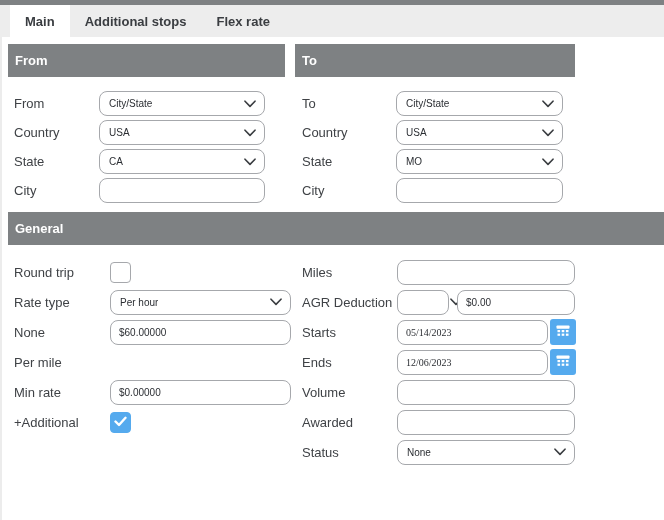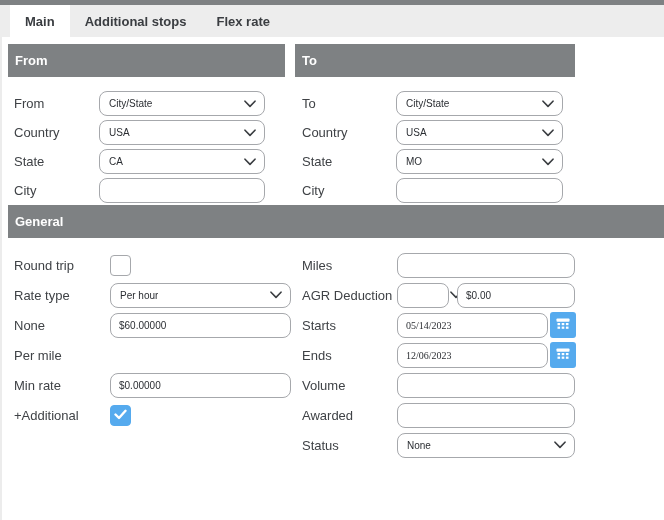--- a/index.html
+++ b/index.html
@@ -15,21 +15,21 @@
   .tabbar{position:absolute;left:0;top:5px;width:664px;height:32px;background:#ededed;display:flex;align-items:stretch;padding-left:10px;box-sizing:border-box;}
   .tab{display:flex;align-items:center;padding:0 15px;margin-right:0;font-size:13px;font-weight:bold;color:#3a3d41;cursor:pointer;}
   .tab.active{background:#ffffff;}
   .left-edge{position:absolute;left:0;top:37px;bottom:0;width:2px;background:#ececec;}
 
   
   .panel{position:absolute;box-sizing:border-box;}
   .panel header{height:33px;background:#7e8183;color:#ffffff;font-size:13px;font-weight:bold;display:flex;align-items:center;padding-left:7px;box-sizing:border-box;}
   .from-panel{left:8px;top:44px;width:277px;}
   .to-panel{left:295px;top:44px;width:280px;}
-  .general-panel{left:8px;top:205px;width:656px;}
+  .general-panel{left:8px;top:212px;width:656px;}
   .rows{padding-top:12px;}
   .frow{display:flex;align-items:center;height:29px;}
   .grow{display:flex;align-items:center;height:30px;}
   .flabel{font-size:13px;color:#3f4246;flex:0 0 auto;}
   .lw91{width:91px;padding-left:6px;box-sizing:border-box;}
   .lw94{width:101px;padding-left:7px;box-sizing:border-box;}
   .lw96{width:102px;padding-left:6px;box-sizing:border-box;}
   .lw95{width:95px;box-sizing:border-box;}
 
   

